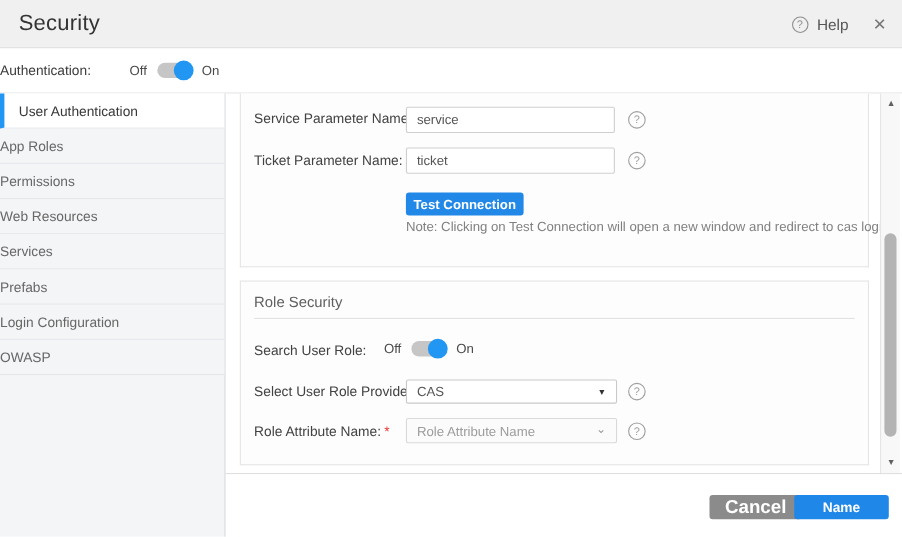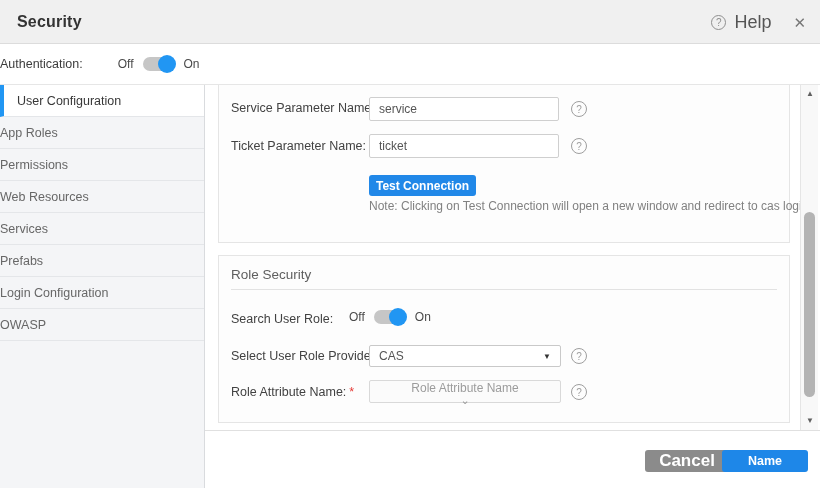--- a/index.html
+++ b/index.html
@@ -9,28 +9,28 @@
     background:#fff; color:#444; overflow:hidden; position:relative;
   }
   #app { position:absolute; inset:0; width:820px; height:488px; background:#fff; }
 
   
   .header {
     position:absolute; left:0; top:0; width:820px; height:44px;
     background:#f0f0f0; border-bottom:1px solid #dcdcdc;
     display:flex; align-items:center;
   }
-  .header-title { font-size:16px; font-weight:700; color:#333; margin-left:17px; letter-spacing:.2px; }
+  .header-title { font-size:20px; font-weight:400; color:#333; margin-left:17px; letter-spacing:.2px; }
   .header-right { position:absolute; right:14px; top:0; height:44px; display:flex; align-items:center; gap:8px; }
   .help-circle {
     width:15px; height:15px; border:1px solid #8f8f8f; border-radius:50%;
     display:inline-flex; align-items:center; justify-content:center;
     font-size:10px; color:#8f8f8f; cursor:pointer;
   }
-  .help-text { font-size:18px; color:#555; cursor:pointer; }
+  .help-text { font-size:14px; color:#555; cursor:pointer; }
   .close-x { font-size:15px; color:#777; margin-left:14px; cursor:pointer; line-height:1; }
 
   
   .auth-bar {
     position:absolute; left:0; top:44px; width:820px; height:41px;
     background:#fff; border-bottom:1px solid #e6e6e6;
     display:flex; align-items:center;
   }
   .auth-label { font-size:12.5px; color:#3c3c3c; }
   .toggle-wrap { display:flex; align-items:center; gap:9px; }
@@ -88,21 +88,21 @@
   .select-box {
     position:absolute; left:150px; width:192px; height:22px;
     border:1px solid #c9c9c9; background:#fff; border-radius:2px;
     display:flex; align-items:center; padding:0 9px; cursor:pointer;gap:46px;
   }
   .select-box .sel-value { flex:1; font-size:12px; color:#555; }
   .select-box .caret-solid { font-size:8px; color:#333; }
   .combo-box {
     position:absolute; left:150px; width:192px; height:23px;
     border:1px solid #d9d9d9; background:#fbfbfb; border-radius:2px;
-    display:flex; align-items:center; padding:0 9px; cursor:pointer;flex-direction:column;
+    display:flex; align-items:center; padding:0 9px; cursor:pointer;
   }
   .combo-box .placeholder { flex:1; font-size:12px; color:#9c9c9c; }
   .combo-box .chevron { font-size:11px; color:#9c9c9c; line-height:1; }
 
   
   .scrollbar {
     position:absolute; left:800px; top:85px; width:18px; height:345px;
     background:#f8f8f8; border-left:1px solid #e5e5e5;
   }
   .scroll-arrow { position:absolute; left:0; width:18px; height:14px; text-align:center; font-size:8px; color:#606060; cursor:pointer; line-height:14px; }
@@ -136,21 +136,21 @@
       <span class="switch">
         <span class="track"></span>
         <span class="knob"></span>
       </span>
       <span class="toggle-on">On</span>
     </span>
   </div>
 
   <div class="sidebar">
       <div class="side-item selected">
-        <span>User Configuration</span>
+        <span>User Authentication</span>
       </div>
       <div class="side-item">
         <span>App Roles</span>
       </div>
       <div class="side-item">
         <span>Permissions</span>
       </div>
       <div class="side-item">
         <span>Web Resources</span>
       </div>

